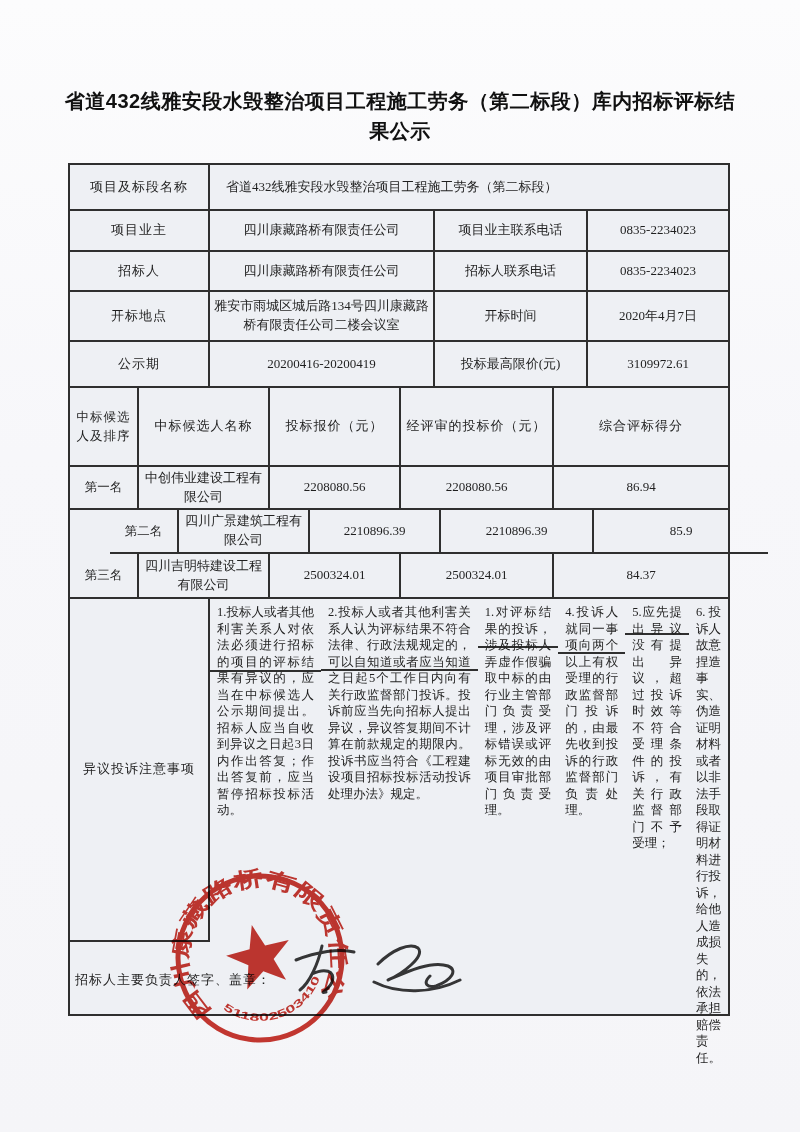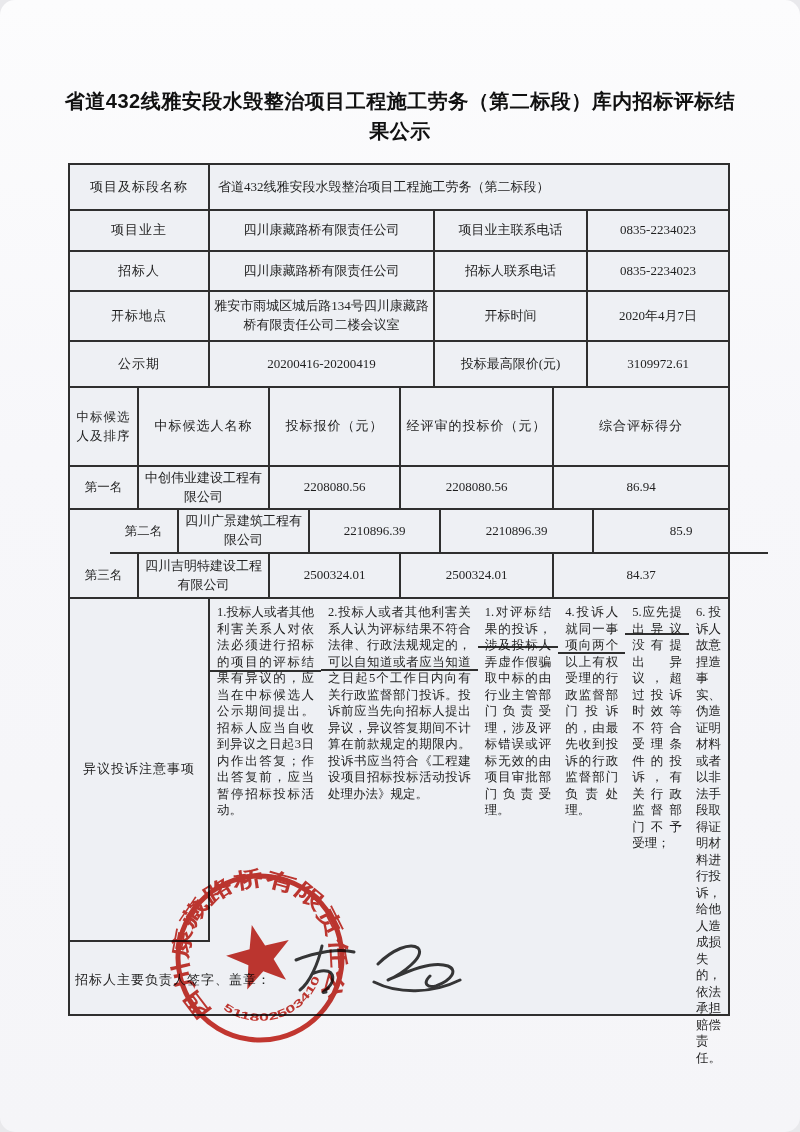--- a/index.html
+++ b/index.html
@@ -3,21 +3,20 @@
 <meta charset="utf-8">
 <style>
   * { margin:0; padding:0; box-sizing:border-box; }
   html,body { background:#e9e9ec; }
   .page {
     position:relative; width:800px; height:1132px; margin:0 auto;
     background:linear-gradient(180deg,#fcfcfd 0%, #f7f7fa 40%, #f5f5f8 100%);
     overflow:hidden;
     font-family:"Liberation Serif","DejaVu Serif",serif;
     color:#1f1f1f;
-    border-radius:15px;
   }
   .title {
     position:absolute; top:86px; left:60px; width:680px;
     font-family:"Liberation Sans","DejaVu Sans",sans-serif;
     font-size:20px; font-weight:700; color:#111;
     text-align:center; line-height:30px; letter-spacing:0.5px;
   }
   .table {
     position:absolute; left:68px; top:163px; width:662px; height:853px;
     border:2px solid #2f2f2f; background:#eef0f4;
@@ -25,21 +24,21 @@
   }
   .tr { display:flex; width:100%; }
   .td {
     border-right:2px solid #2f2f2f; border-bottom:2px solid #2f2f2f;
     display:flex; align-items:center; justify-content:center;
     text-align:center; line-height:1.45; padding:2px 4px;
   }
   .td:last-child { border-right:none; }
   .tr.last .td { border-bottom:none; }
   .td.lab { letter-spacing:1px; }
-  .td.left { justify-content:flex-start; text-align:right; padding-left:8px; }
+  .td.left { justify-content:flex-start; text-align:right; padding-left:16px; }
   .w140 { width:140px; flex:none; }
   .w225 { width:225px; flex:none; }
   .w153 { width:153px; flex:none; }
   .w165 { width:131px; flex:none; }
   .w131 { width:131px; flex:none; }
   .w69  { width:69px;  flex:none; font-size:12.5px; padding:2px; letter-spacing:0; }
   .grow { flex:1; }
   .h46 { height:46px; } .h41 { height:41px; } .h40 { height:40px; }
   .h50 { height:50px; } .h79 { height:79px; } .h43 { height:43px; }
   .h44 { height:44px;margin-left:40px; } .h45 { height:45px; } .h343 { height:343px; }

